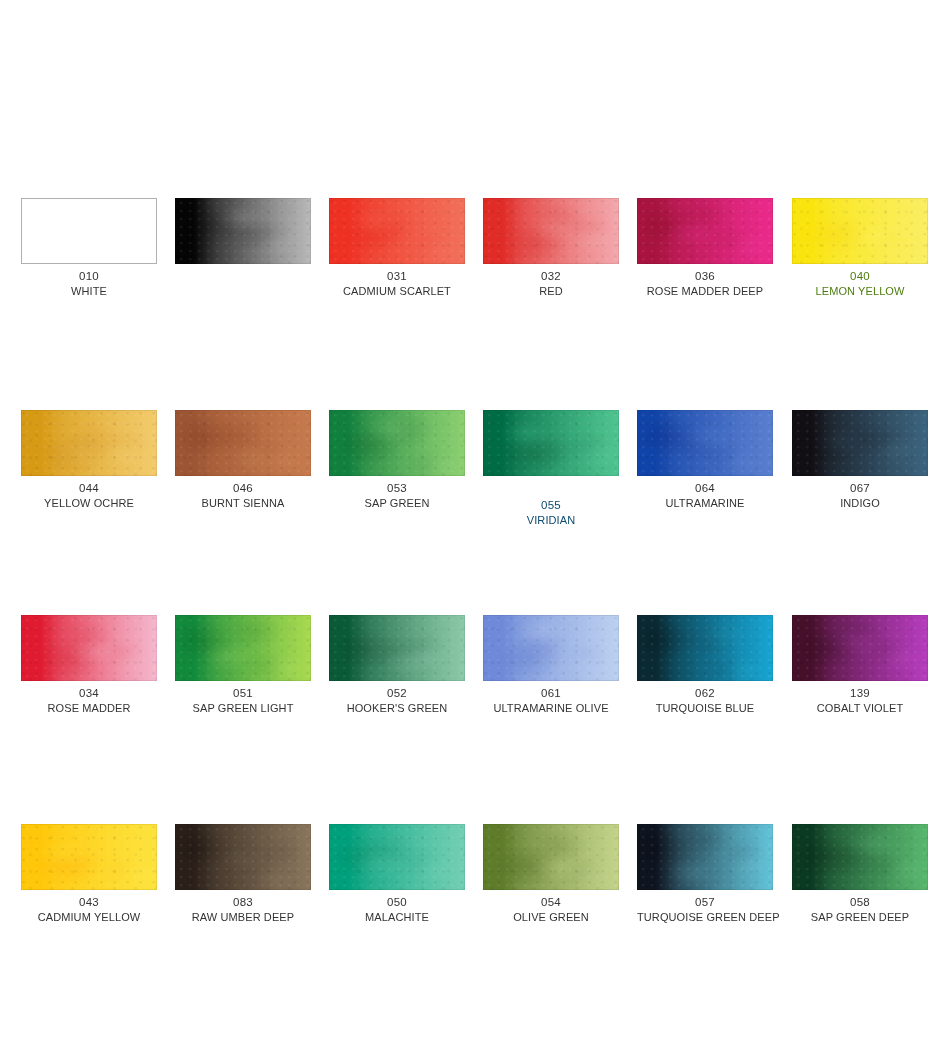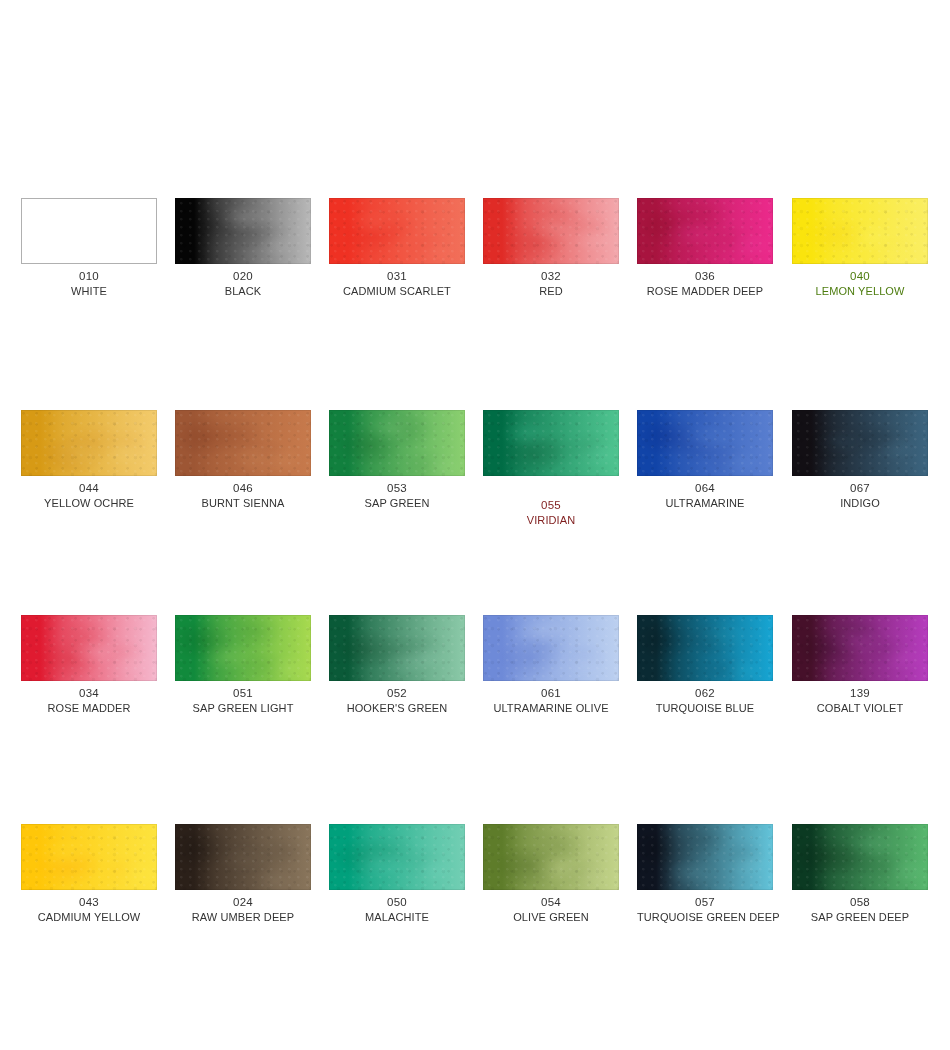--- a/index.html
+++ b/index.html
@@ -123,24 +123,20 @@
         </div>
       </div>
       <div class="swatch-cell c1">
         <div class="swatch-chip">
           <div class="chip-base" style="background: linear-gradient(90deg, rgb(5, 5, 5) 0%, rgb(5, 5, 5) 14%, rgb(59, 59, 59) 30%, rgb(104, 104, 104) 52%, rgb(149, 149, 149) 76%, rgb(185, 185, 185) 100%);"></div>
           <div class="chip-blotch" style="background: radial-gradient(46px 30px at 25% 43%, rgba(5, 5, 5, 0.55) 0%, rgba(0, 0, 0, 0) 70%), radial-gradient(38px 26px at 53% 53%, rgba(5, 5, 5, 0.34) 0%, rgba(0, 0, 0, 0) 72%), radial-gradient(30px 22px at 69% 57%, rgba(5, 5, 5, 0.22) 0%, rgba(0, 0, 0, 0) 75%);"></div>
           <div class="chip-blotch2" style="background: radial-gradient(34px 20px at 49% 31%, rgba(185, 185, 185, 0.6) 0%, rgba(255, 255, 255, 0) 72%), radial-gradient(26px 18px at 75% 69%, rgba(185, 185, 185, 0.45) 0%, rgba(255, 255, 255, 0) 74%);"></div>
           <div class="chip-grain" style="background-image: radial-gradient(circle at 20% 30%, rgba(0, 0, 0, 0.2) 0px, rgba(0, 0, 0, 0.2) 1px, rgba(0, 0, 0, 0) 1.6px), radial-gradient(circle at 70% 65%, rgba(255, 255, 255, 0.22) 0px, rgba(255, 255, 255, 0.22) 1px, rgba(255, 255, 255, 0) 1.6px), radial-gradient(circle at 45% 80%, rgba(0, 0, 0, 0.13) 0px, rgba(0, 0, 0, 0.13) 1.4px, rgba(0, 0, 0, 0) 2.2px);"></div>
           <div class="chip-edge"></div>
         </div>
-        <div class="swatch-label" style="color: rgb(51, 51, 51);">
-          <span class="swatch-code">020</span>
-          <span class="swatch-name">BLACK</span>
-        </div>
       </div>
       <div class="swatch-cell c2">
         <div class="swatch-chip">
           <div class="chip-base" style="background: linear-gradient(90deg, rgb(239, 49, 35) 0%, rgb(239, 49, 35) 14%, rgb(240, 68, 52) 30%, rgb(241, 84, 65) 52%, rgb(241, 99, 79) 76%, rgb(242, 112, 90) 100%);"></div>
           <div class="chip-blotch" style="background: radial-gradient(46px 30px at 32% 56%, rgba(239, 49, 35, 0.55) 0%, rgba(0, 0, 0, 0) 70%), radial-gradient(38px 26px at 46% 44%, rgba(239, 49, 35, 0.34) 0%, rgba(0, 0, 0, 0) 72%), radial-gradient(30px 22px at 74% 74%, rgba(239, 49, 35, 0.22) 0%, rgba(0, 0, 0, 0) 75%);"></div>
           <div class="chip-blotch2" style="background: radial-gradient(34px 20px at 34% 38%, rgba(242, 112, 90, 0.6) 0%, rgba(255, 255, 255, 0) 72%), radial-gradient(26px 18px at 78% 80%, rgba(242, 112, 90, 0.45) 0%, rgba(255, 255, 255, 0) 74%);"></div>
           <div class="chip-grain" style="background-image: radial-gradient(circle at 20% 30%, rgba(0, 0, 0, 0.2) 0px, rgba(0, 0, 0, 0.2) 1px, rgba(0, 0, 0, 0) 1.6px), radial-gradient(circle at 70% 65%, rgba(255, 255, 255, 0.22) 0px, rgba(255, 255, 255, 0.22) 1px, rgba(255, 255, 255, 0) 1.6px), radial-gradient(circle at 45% 80%, rgba(0, 0, 0, 0.13) 0px, rgba(0, 0, 0, 0.13) 1.4px, rgba(0, 0, 0, 0) 2.2px);"></div>
           <div class="chip-edge"></div>
         </div>
         <div class="swatch-label" style="color: rgb(51, 51, 51);">
@@ -229,21 +225,21 @@
         </div>
       </div>
       <div class="swatch-cell c3">
         <div class="swatch-chip">
           <div class="chip-base" style="background: linear-gradient(90deg, rgb(0, 108, 69) 0%, rgb(0, 108, 69) 14%, rgb(24, 134, 92) 30%, rgb(43, 156, 110) 52%, rgb(63, 178, 129) 76%, rgb(79, 196, 144) 100%);"></div>
           <div class="chip-blotch" style="background: radial-gradient(46px 30px at 37% 67%, rgba(0, 108, 69, 0.55) 0%, rgba(0, 0, 0, 0) 70%), radial-gradient(38px 26px at 51% 61%, rgba(0, 108, 69, 0.34) 0%, rgba(0, 0, 0, 0) 72%), radial-gradient(30px 22px at 77% 55%, rgba(0, 108, 69, 0.22) 0%, rgba(0, 0, 0, 0) 75%);"></div>
           <div class="chip-blotch2" style="background: radial-gradient(34px 20px at 31% 35%, rgba(79, 196, 144, 0.6) 0%, rgba(255, 255, 255, 0) 72%), radial-gradient(26px 18px at 85% 67%, rgba(79, 196, 144, 0.45) 0%, rgba(255, 255, 255, 0) 74%);"></div>
           <div class="chip-grain" style="background-image: radial-gradient(circle at 20% 30%, rgba(0, 0, 0, 0.2) 0px, rgba(0, 0, 0, 0.2) 1px, rgba(0, 0, 0, 0) 1.6px), radial-gradient(circle at 70% 65%, rgba(255, 255, 255, 0.22) 0px, rgba(255, 255, 255, 0.22) 1px, rgba(255, 255, 255, 0) 1.6px), radial-gradient(circle at 45% 80%, rgba(0, 0, 0, 0.13) 0px, rgba(0, 0, 0, 0.13) 1.4px, rgba(0, 0, 0, 0) 2.2px);"></div>
           <div class="chip-edge"></div>
         </div>
-        <div class="swatch-label" style="color: #7f1d1d; margin-top: 22px;">
+        <div class="swatch-label" style="color: #0c4a6e; margin-top: 22px;">
           <span class="swatch-code">055</span>
           <span class="swatch-name">VIRIDIAN</span>
         </div>
       </div>
       <div class="swatch-cell c4">
         <div class="swatch-chip">
           <div class="chip-base" style="background: linear-gradient(90deg, rgb(17, 68, 168) 0%, rgb(17, 68, 168) 14%, rgb(39, 86, 180) 30%, rgb(57, 100, 190) 52%, rgb(75, 115, 200) 76%, rgb(90, 127, 208) 100%);"></div>
           <div class="chip-blotch" style="background: radial-gradient(46px 30px at 22% 40%, rgba(17, 68, 168, 0.55) 0%, rgba(0, 0, 0, 0) 70%), radial-gradient(38px 26px at 44% 52%, rgba(17, 68, 168, 0.34) 0%, rgba(0, 0, 0, 0) 72%), radial-gradient(30px 22px at 66% 72%, rgba(17, 68, 168, 0.22) 0%, rgba(0, 0, 0, 0) 75%);"></div>
           <div class="chip-blotch2" style="background: radial-gradient(34px 20px at 50% 42%, rgba(90, 127, 208, 0.6) 0%, rgba(255, 255, 255, 0) 72%), radial-gradient(26px 18px at 74% 78%, rgba(90, 127, 208, 0.45) 0%, rgba(255, 255, 255, 0) 74%);"></div>
           <div class="chip-grain" style="background-image: radial-gradient(circle at 20% 30%, rgba(0, 0, 0, 0.2) 0px, rgba(0, 0, 0, 0.2) 1px, rgba(0, 0, 0, 0) 1.6px), radial-gradient(circle at 70% 65%, rgba(255, 255, 255, 0.22) 0px, rgba(255, 255, 255, 0.22) 1px, rgba(255, 255, 255, 0) 1.6px), radial-gradient(circle at 45% 80%, rgba(0, 0, 0, 0.13) 0px, rgba(0, 0, 0, 0.13) 1.4px, rgba(0, 0, 0, 0) 2.2px);"></div>
@@ -364,21 +360,21 @@
       </div>
       <div class="swatch-cell c1">
         <div class="swatch-chip">
           <div class="chip-base" style="background: linear-gradient(90deg, rgb(43, 32, 25) 0%, rgb(43, 32, 25) 14%, rgb(72, 58, 45) 30%, rgb(95, 79, 62) 52%, rgb(119, 101, 79) 76%, rgb(138, 118, 92) 100%);"></div>
           <div class="chip-blotch" style="background: radial-gradient(46px 30px at 19% 37%, rgba(43, 32, 25, 0.55) 0%, rgba(0, 0, 0, 0) 70%), radial-gradient(38px 26px at 53% 51%, rgba(43, 32, 25, 0.34) 0%, rgba(0, 0, 0, 0) 72%), radial-gradient(30px 22px at 79% 41%, rgba(43, 32, 25, 0.22) 0%, rgba(0, 0, 0, 0) 75%);"></div>
           <div class="chip-blotch2" style="background: radial-gradient(34px 20px at 51% 53%, rgba(138, 118, 92, 0.6) 0%, rgba(255, 255, 255, 0) 72%), radial-gradient(26px 18px at 73% 87%, rgba(138, 118, 92, 0.45) 0%, rgba(255, 255, 255, 0) 74%);"></div>
           <div class="chip-grain" style="background-image: radial-gradient(circle at 20% 30%, rgba(0, 0, 0, 0.2) 0px, rgba(0, 0, 0, 0.2) 1px, rgba(0, 0, 0, 0) 1.6px), radial-gradient(circle at 70% 65%, rgba(255, 255, 255, 0.22) 0px, rgba(255, 255, 255, 0.22) 1px, rgba(255, 255, 255, 0) 1.6px), radial-gradient(circle at 45% 80%, rgba(0, 0, 0, 0.13) 0px, rgba(0, 0, 0, 0.13) 1.4px, rgba(0, 0, 0, 0) 2.2px);"></div>
           <div class="chip-edge"></div>
         </div>
         <div class="swatch-label" style="color: rgb(51, 51, 51);">
-          <span class="swatch-code">024</span>
+          <span class="swatch-code">083</span>
           <span class="swatch-name">RAW UMBER DEEP</span>
         </div>
       </div>
       <div class="swatch-cell c2">
         <div class="swatch-chip">
           <div class="chip-base" style="background: linear-gradient(90deg, rgb(0, 160, 124) 0%, rgb(0, 160, 124) 14%, rgb(35, 174, 141) 30%, rgb(63, 186, 155) 52%, rgb(92, 198, 169) 76%, rgb(115, 207, 180) 100%);"></div>
           <div class="chip-blotch" style="background: radial-gradient(46px 30px at 26% 50%, rgba(0, 160, 124, 0.55) 0%, rgba(0, 0, 0, 0) 70%), radial-gradient(38px 26px at 46% 42%, rgba(0, 160, 124, 0.34) 0%, rgba(0, 0, 0, 0) 72%), radial-gradient(30px 22px at 68% 58%, rgba(0, 160, 124, 0.22) 0%, rgba(0, 0, 0, 0) 75%);"></div>
           <div class="chip-blotch2" style="background: radial-gradient(34px 20px at 36% 60%, rgba(115, 207, 180, 0.6) 0%, rgba(255, 255, 255, 0) 72%), radial-gradient(26px 18px at 76% 68%, rgba(115, 207, 180, 0.45) 0%, rgba(255, 255, 255, 0) 74%);"></div>
           <div class="chip-grain" style="background-image: radial-gradient(circle at 20% 30%, rgba(0, 0, 0, 0.2) 0px, rgba(0, 0, 0, 0.2) 1px, rgba(0, 0, 0, 0) 1.6px), radial-gradient(circle at 70% 65%, rgba(255, 255, 255, 0.22) 0px, rgba(255, 255, 255, 0.22) 1px, rgba(255, 255, 255, 0) 1.6px), radial-gradient(circle at 45% 80%, rgba(0, 0, 0, 0.13) 0px, rgba(0, 0, 0, 0.13) 1.4px, rgba(0, 0, 0, 0) 2.2px);"></div>
           <div class="chip-edge"></div>

